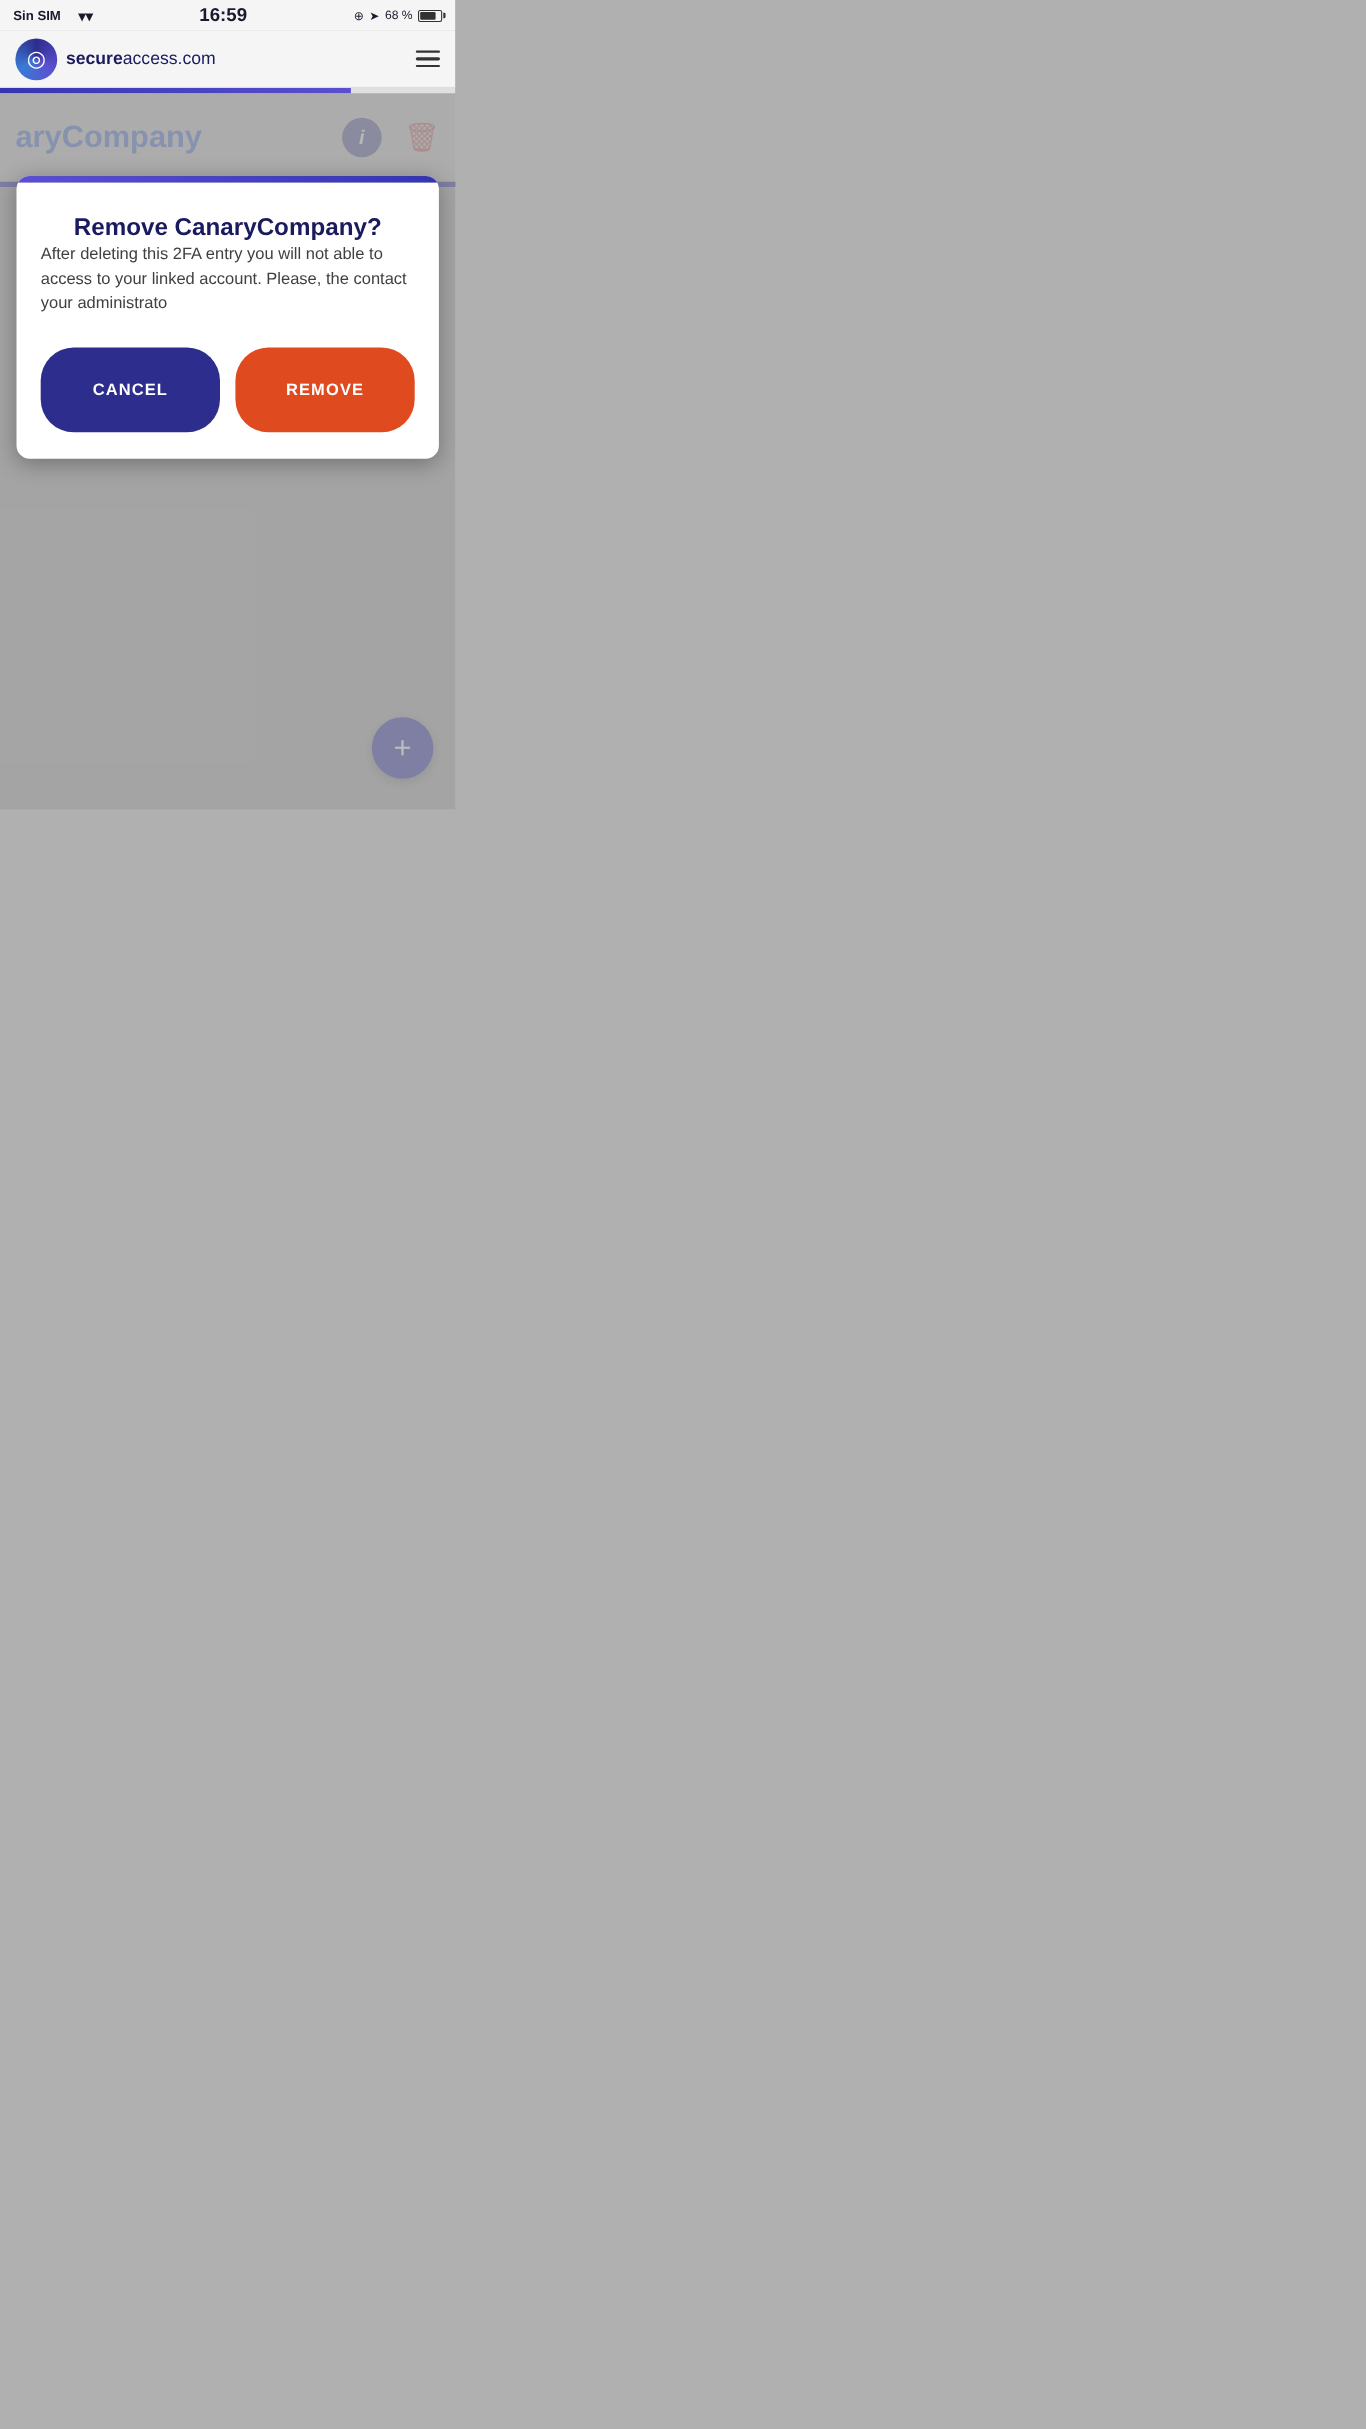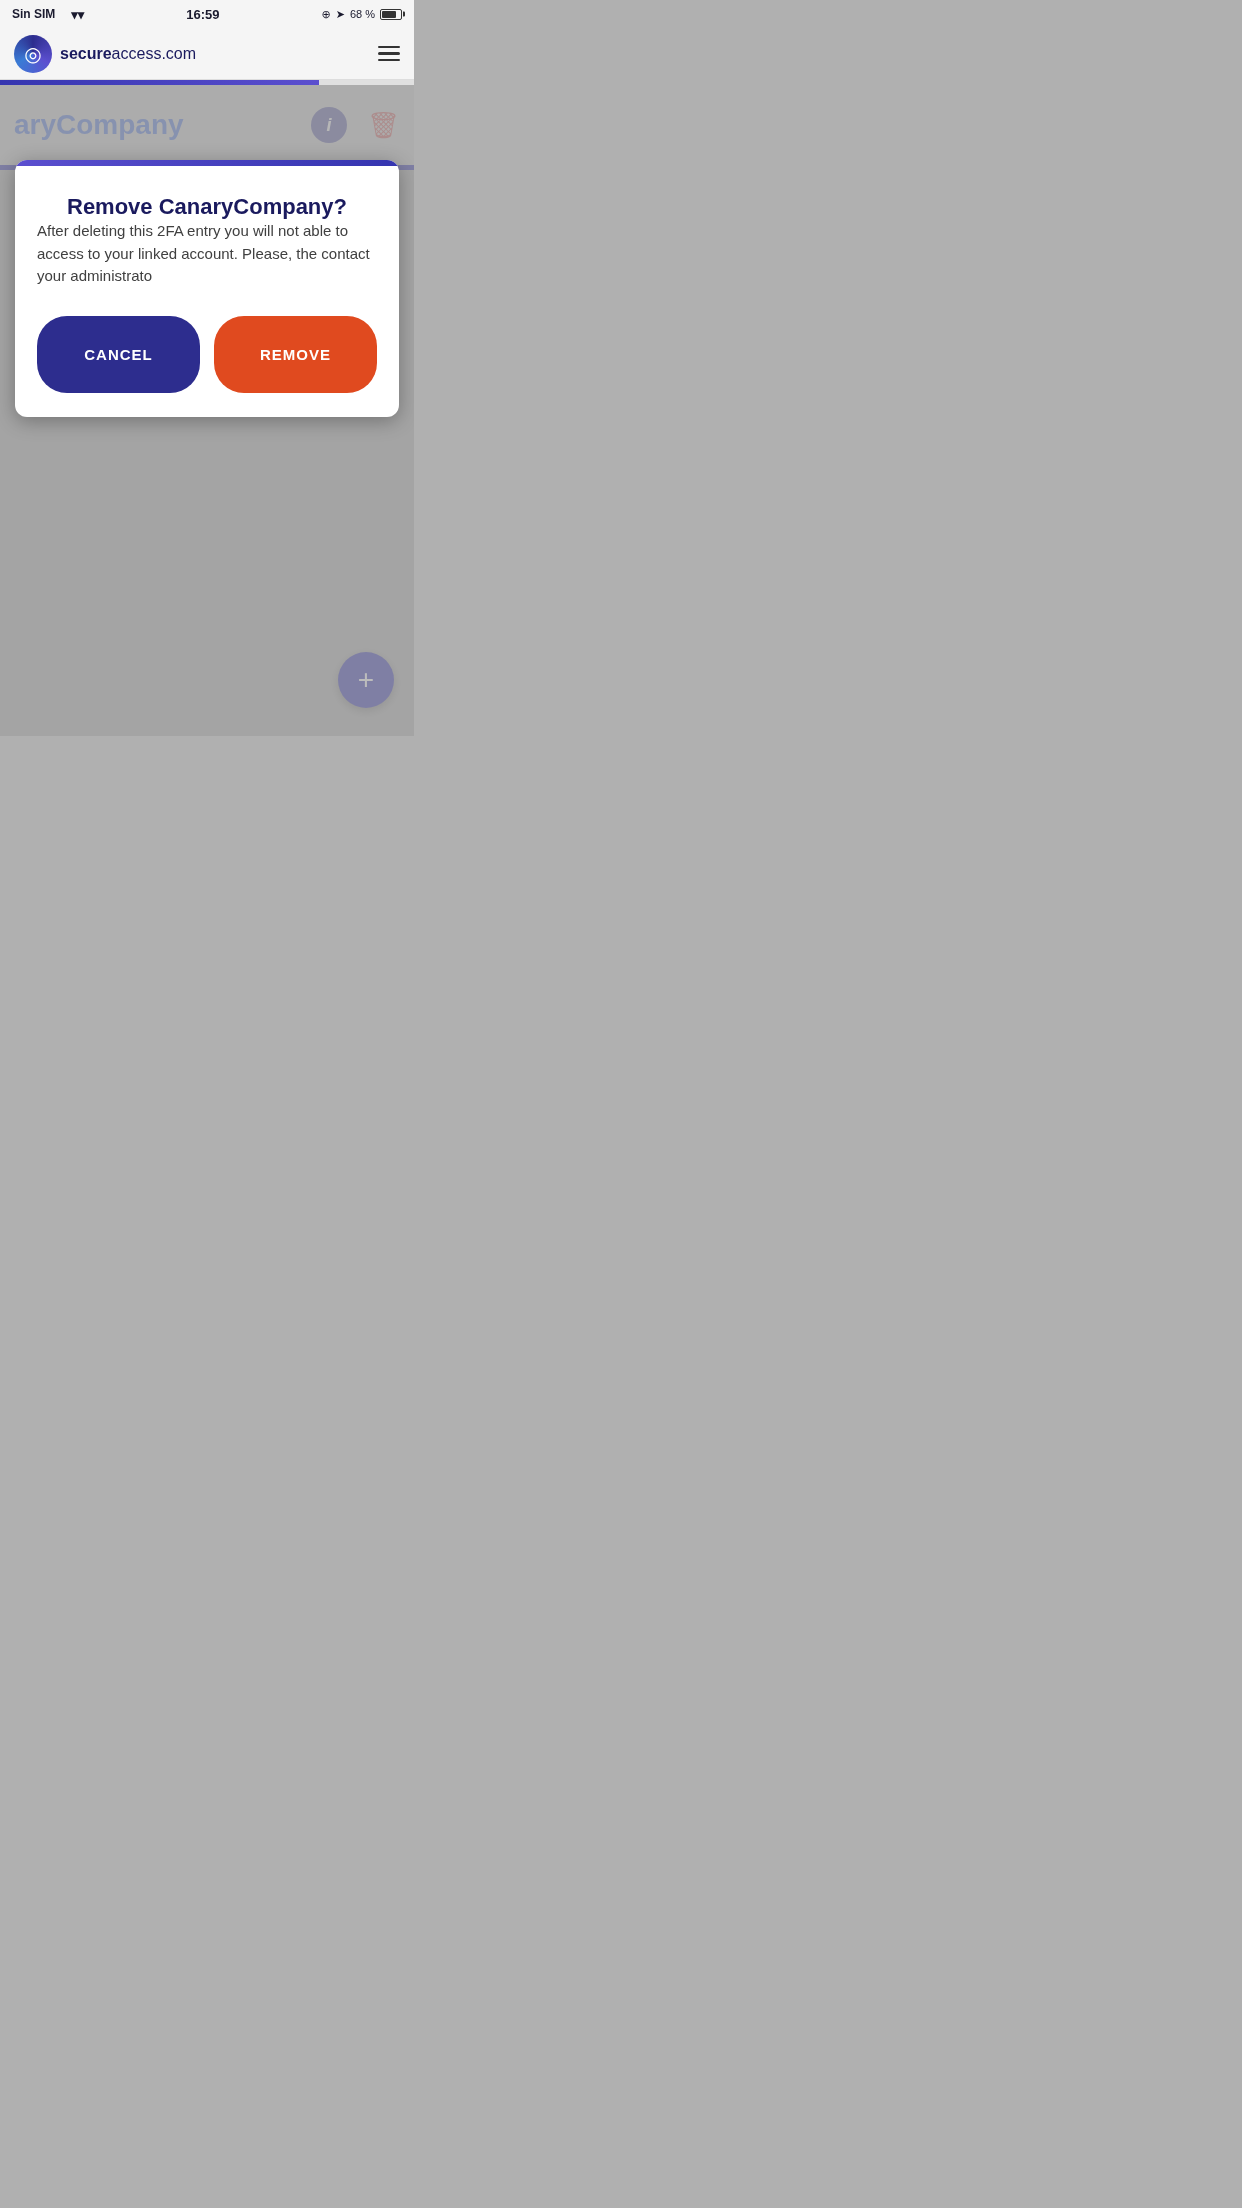--- a/index.html
+++ b/index.html
@@ -33,21 +33,21 @@
       gap: 16px;
       font-size: 12px;
       font-weight: 600;
     }
 
     .wifi-icon {
       font-size: 13px;
     }
 
     .status-center {
-      font-size: 13px;
+      font-size: 17px;
       font-weight: 600;
     }
 
     .status-right {
       display: flex;
       align-items: center;
       gap: 5px;
       font-size: 11px;
     }
 

